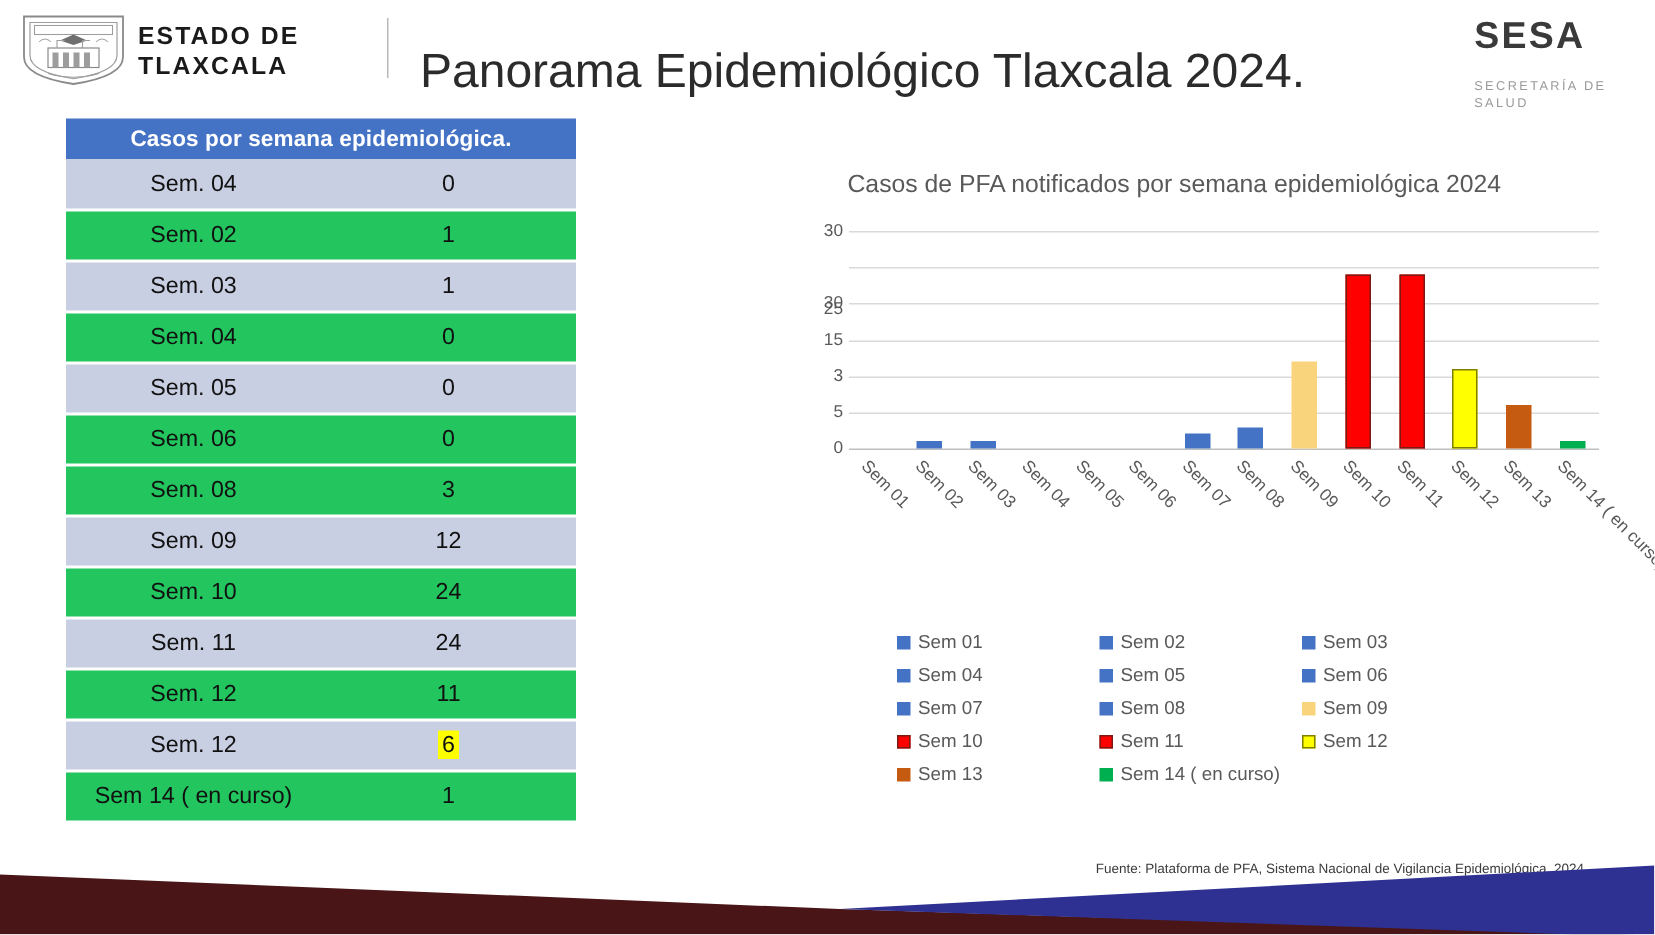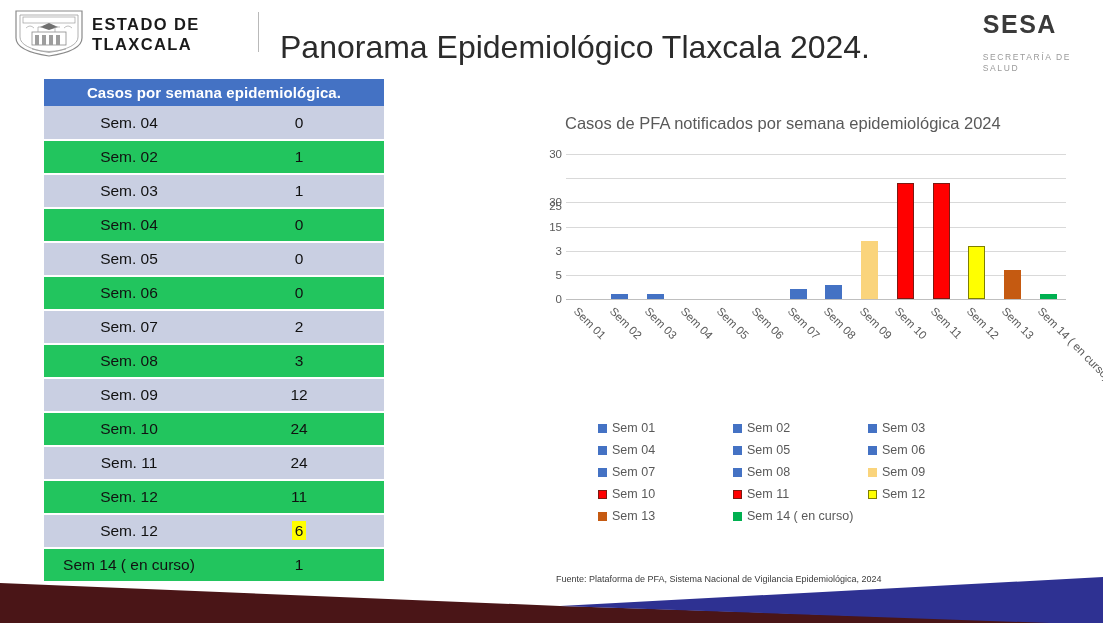--- a/index.html
+++ b/index.html
@@ -214,21 +214,21 @@
   .swatch {
     width: 9px; height: 9px;
     margin-right: 5px;
     flex: 0 0 auto;
   }
 
   .source-note {
     position: absolute;
     left: 36px; top: 478px;
     width: 500px;
-    text-align: left;
+    text-align: right;
     font-size: 9px;
     color: #3b3b3b;
   }
 
   
   .banner {
     position: absolute;
     left: 0; bottom: 0;
     width: 1103px; height: 48px;
   }
@@ -299,24 +299,20 @@
           <td class="value">0</td>
         </tr>
         <tr class="odd">
           <td class="week">Sem. 05</td>
           <td class="value">0</td>
         </tr>
         <tr class="even">
           <td class="week">Sem. 06</td>
           <td class="value">0</td>
         </tr>
-        <tr class="odd">
-          <td class="week">Sem. 07</td>
-          <td class="value">2</td>
-        </tr>
         <tr class="even">
           <td class="week">Sem. 08</td>
           <td class="value">3</td>
         </tr>
         <tr class="odd">
           <td class="week">Sem. 09</td>
           <td class="value">12</td>
         </tr>
         <tr class="even">
           <td class="week red">Sem. 10</td>

